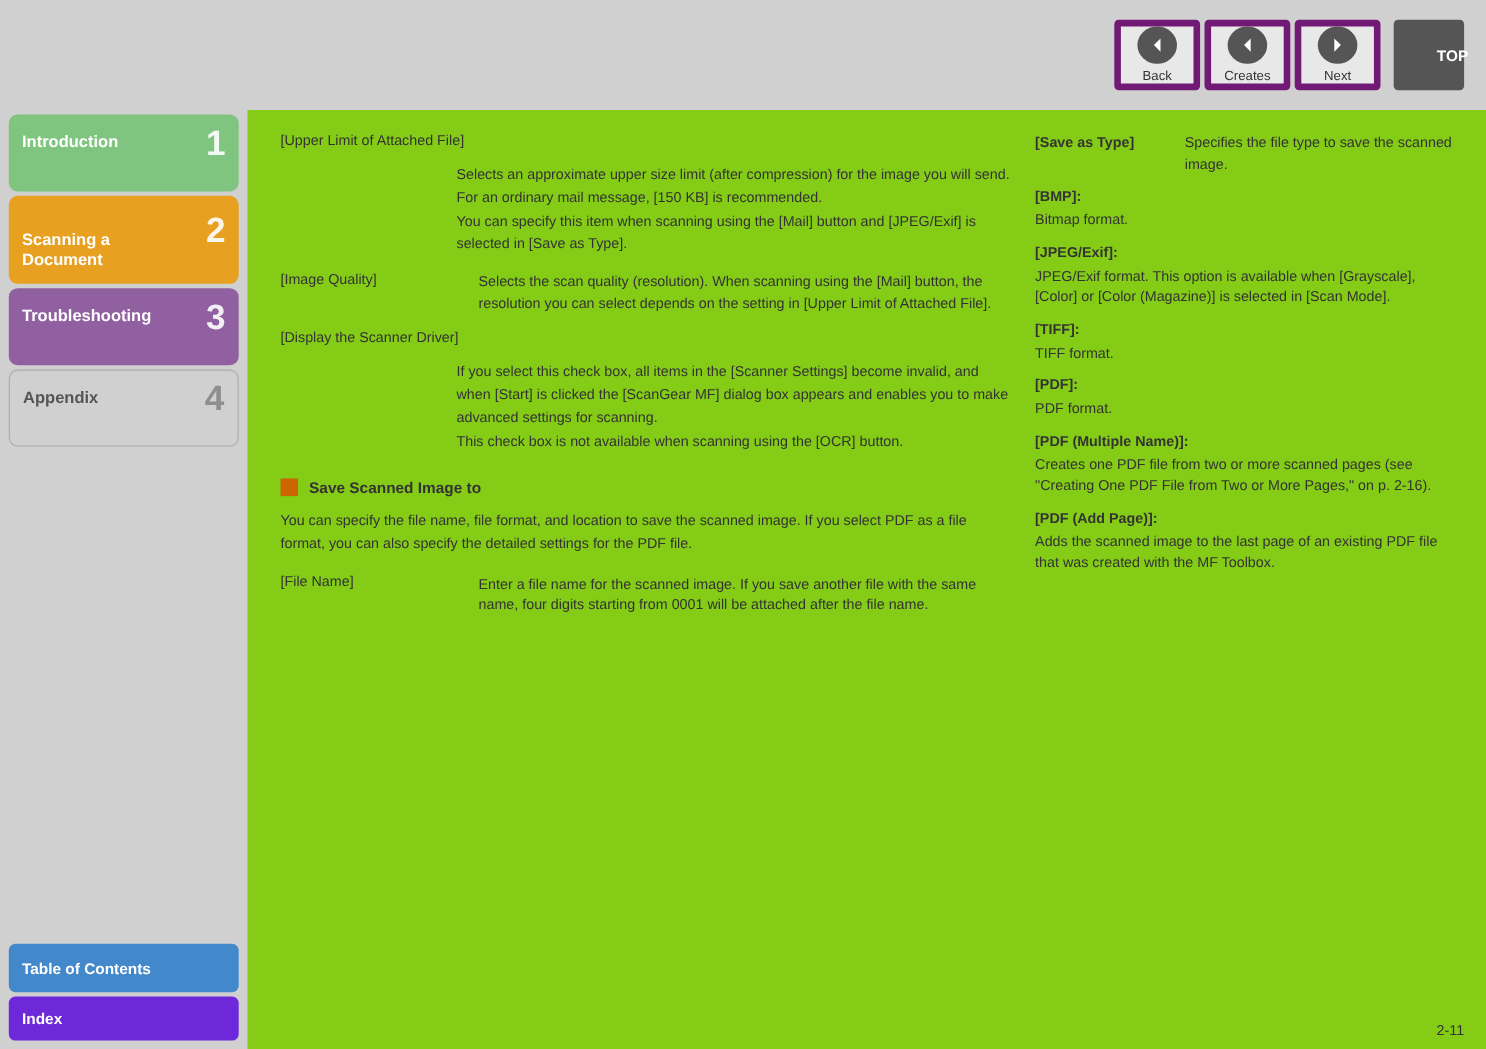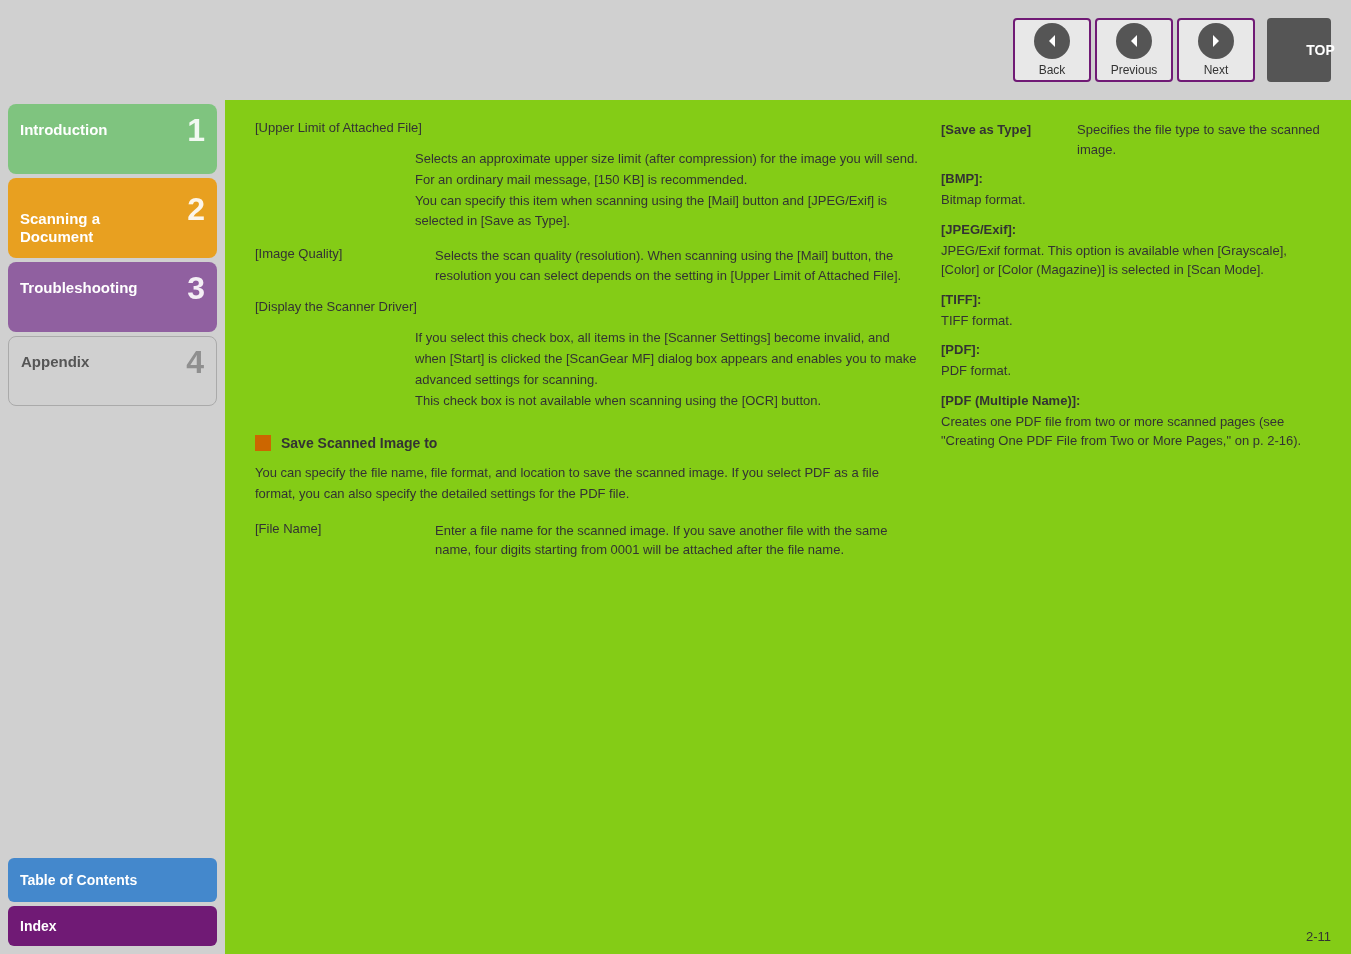--- a/index.html
+++ b/index.html
@@ -32,21 +32,21 @@
     }
 
     .nav-btn {
       display: flex;
       flex-direction: column;
       align-items: center;
       justify-content: center;
       width: 78px;
       height: 64px;
       background: #e8e8e8;
-      border: 2px solid #701a75;
+      border: 6px solid #701a75;
       border-radius: 4px;
       cursor: pointer;
     }
     .nav-btn .icon-circle {
       width: 36px;
       height: 36px;
       background: #555;
       border-radius: 50%;
       display: flex;
       align-items: center;
@@ -156,21 +156,21 @@
       margin-bottom: 2px;
     }
     .toc-btn span {
       color: white;
       font-size: 14px;
       font-weight: bold;
     }
 
     .index-btn {
       height: 40px;
-      background: #701a75;
+      background: #6d28d9;
       display: flex;
       align-items: center;
       padding: 0 12px;
       cursor: pointer;
       border-radius: 6px;
     }
     .index-btn span {
       color: white;
       font-size: 14px;
       font-weight: bold;
@@ -280,21 +280,21 @@
           </svg>
       </div>
       <span class="btn-label">Back</span>
     </div>
     <div class="nav-btn">
       <div class="icon-circle">
         <svg viewBox="0 0 18 18" fill="white">
             <polygon points="12,3 6,9 12,15"></polygon>
           </svg>
       </div>
-      <span class="btn-label">Previous</span>
+      <span class="btn-label">Creates</span>
     </div>
     <div class="nav-btn">
       <div class="icon-circle">
         <svg viewBox="0 0 18 18" fill="white">
             <polygon points="6,3 12,9 6,15"></polygon>
           </svg>
       </div>
       <span class="btn-label">Next</span>
     </div>
     <div class="top-btn">
@@ -393,17 +393,21 @@
       <div class="right-field-block">
         <div class="right-field-title">[PDF]:</div>
         <div class="right-field-desc">PDF format.</div>
       </div>
 
       <div class="right-field-block">
         <div class="right-field-title">[PDF (Multiple Name)]:</div>
         <div class="right-field-desc">Creates one PDF file from two or more scanned pages (see "Creating One PDF File from Two or More Pages," on p. 2-16).</div>
       </div>
 
+      <div class="right-field-block">
+        <div class="right-field-title">[PDF (Add Page)]:</div>
+        <div class="right-field-desc">Adds the scanned image to the last page of an existing PDF file that was created with the MF Toolbox.</div>
+      </div>
     </div>
   </div>
 
   <div class="page-number">2-11</div>
 </div>
 
 </body></html>

